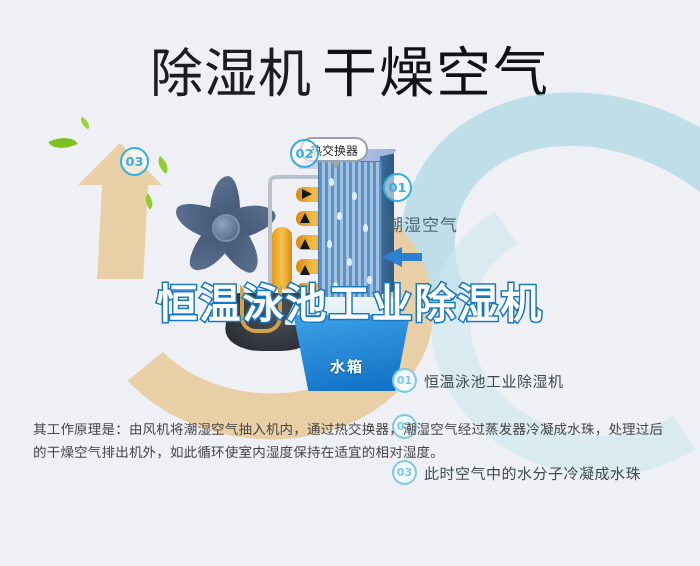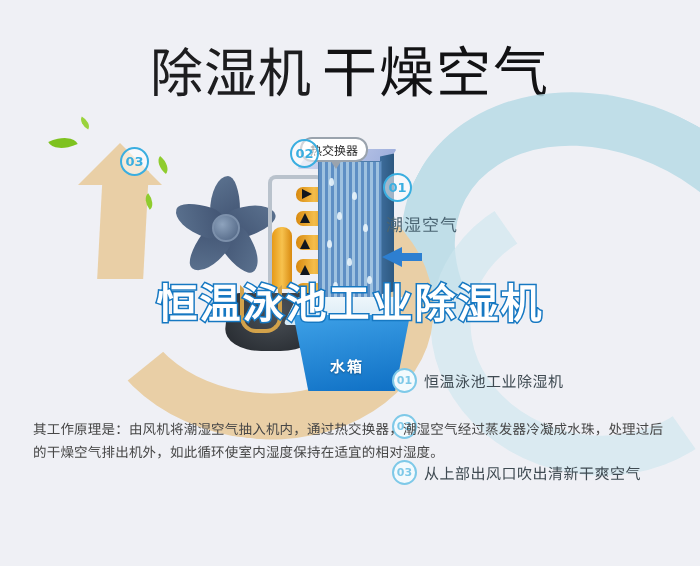--- a/index.html
+++ b/index.html
@@ -391,21 +391,21 @@
     <div class="legend">
       <div class="legend-row">
         <span class="lbadge">01</span>
         <span class="ltext">恒温泳池工业除湿机</span>
       </div>
       <div class="legend-row">
         <span class="lbadge">02</span>
       </div>
       <div class="legend-row">
         <span class="lbadge">03</span>
-        <span class="ltext">从上部出风口吹出清新干爽空气</span>
+        <span class="ltext">此时空气中的水分子冷凝成水珠</span>
       </div>
     </div>
 
   </div>
 
   <div class="watermark">恒温泳池工业除湿机</div>
 
   <div class="body-text">
     <p class="para">其工作原理是：由风机将潮湿空气抽入机内，通过热交换器，潮湿空气经过蒸发器冷凝成水珠，处理过后的干燥空气排出机外，如此循环使室内湿度保持在适宜的相对湿度。</p>
   </div>

